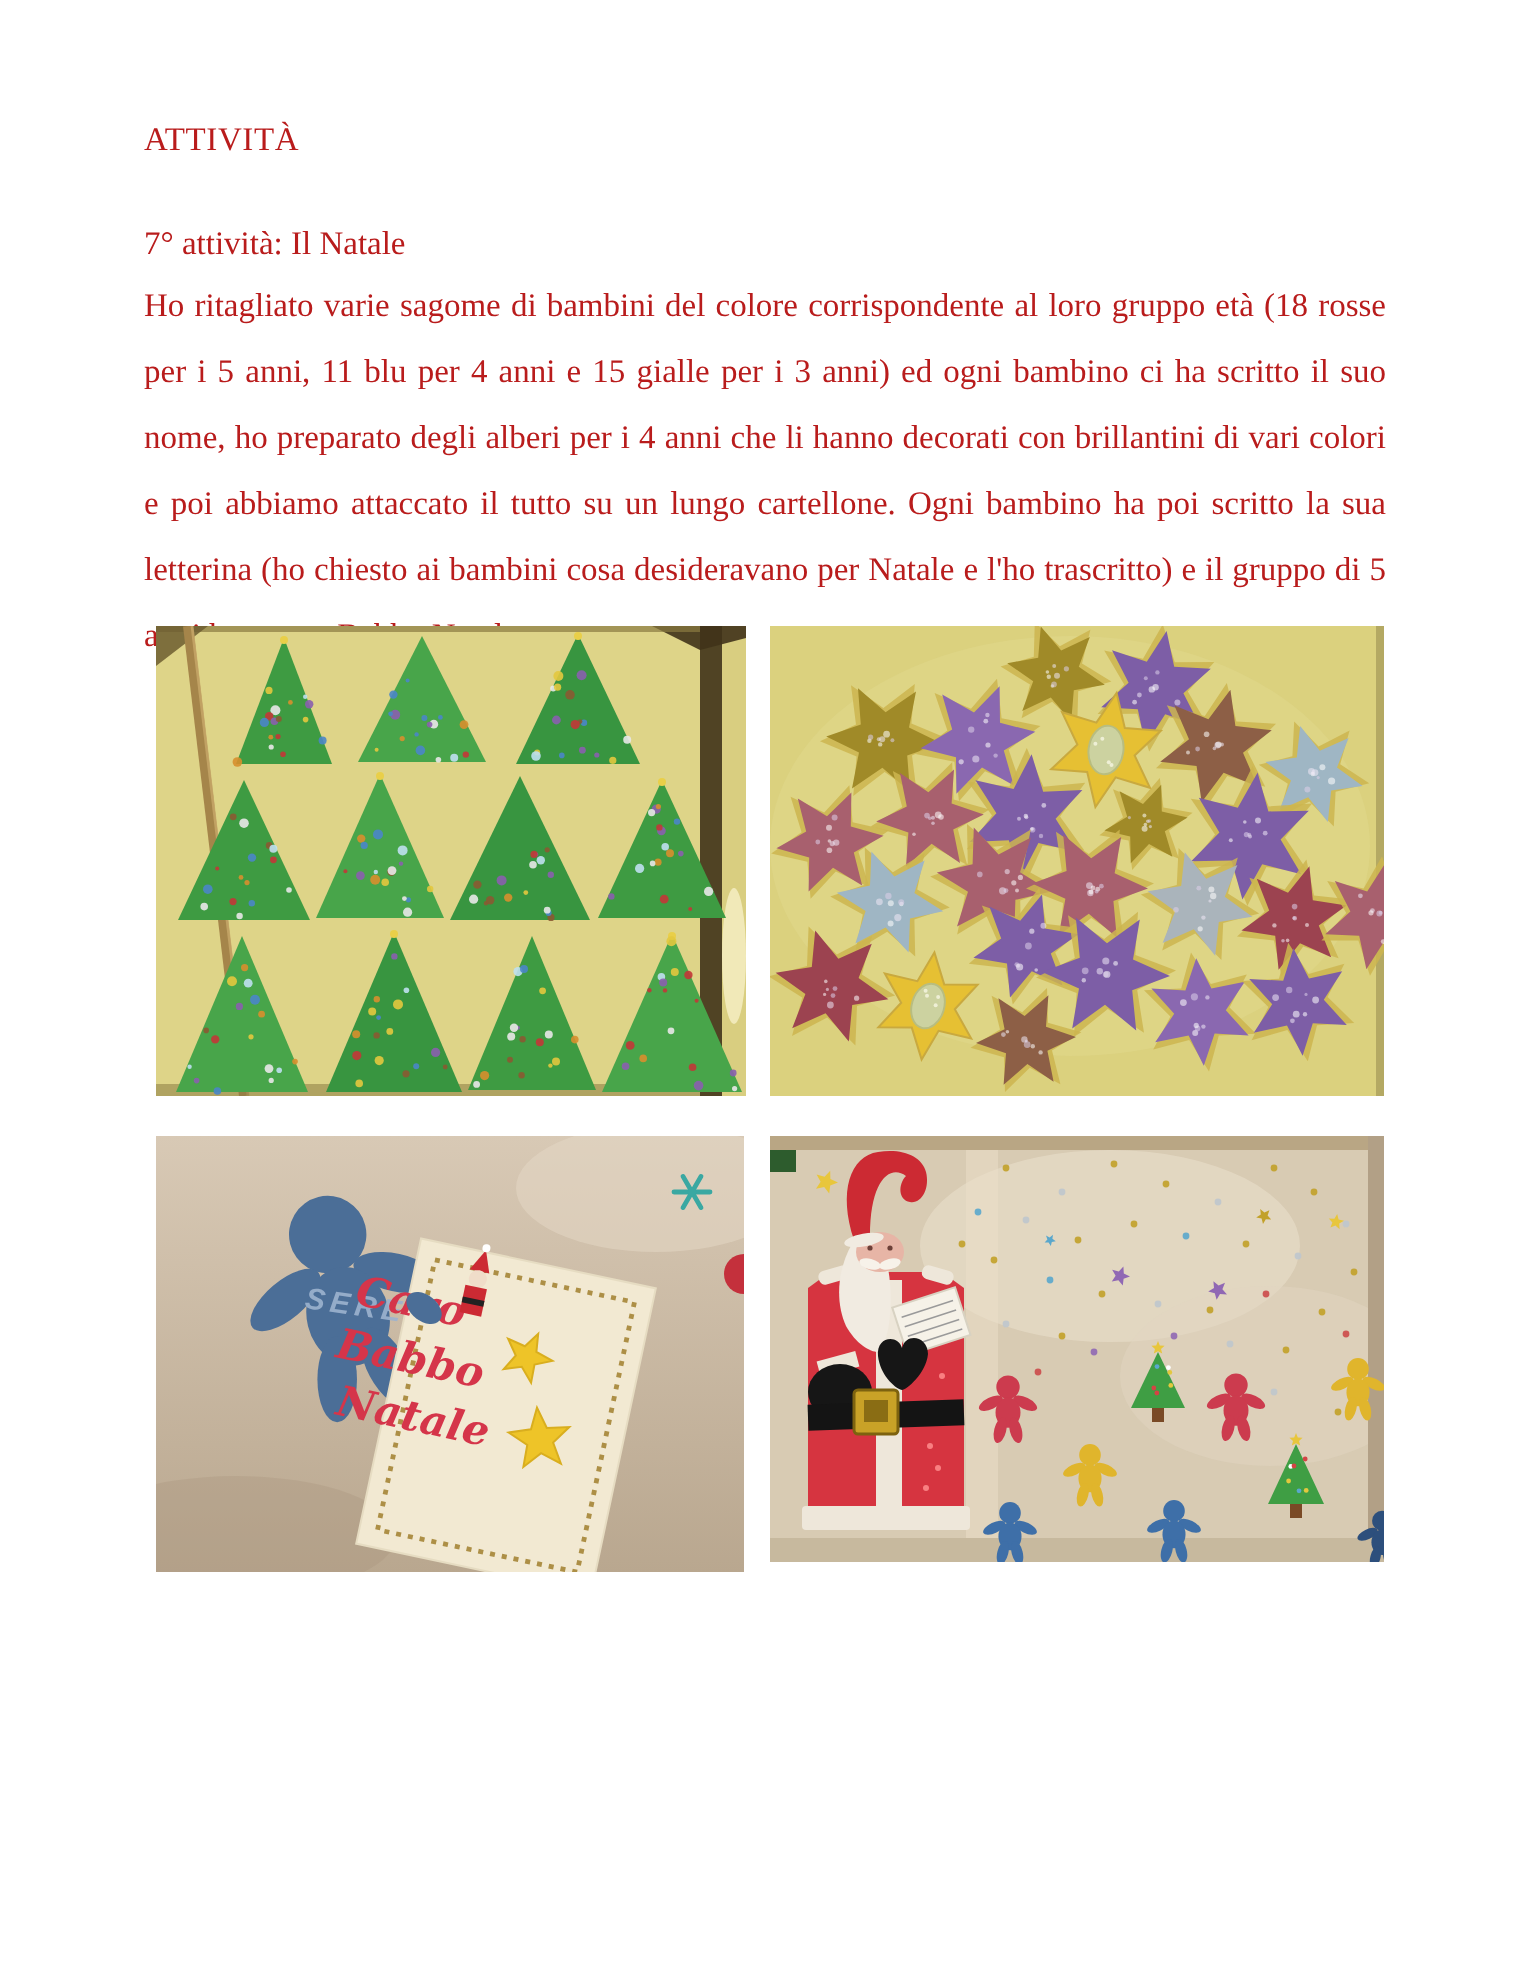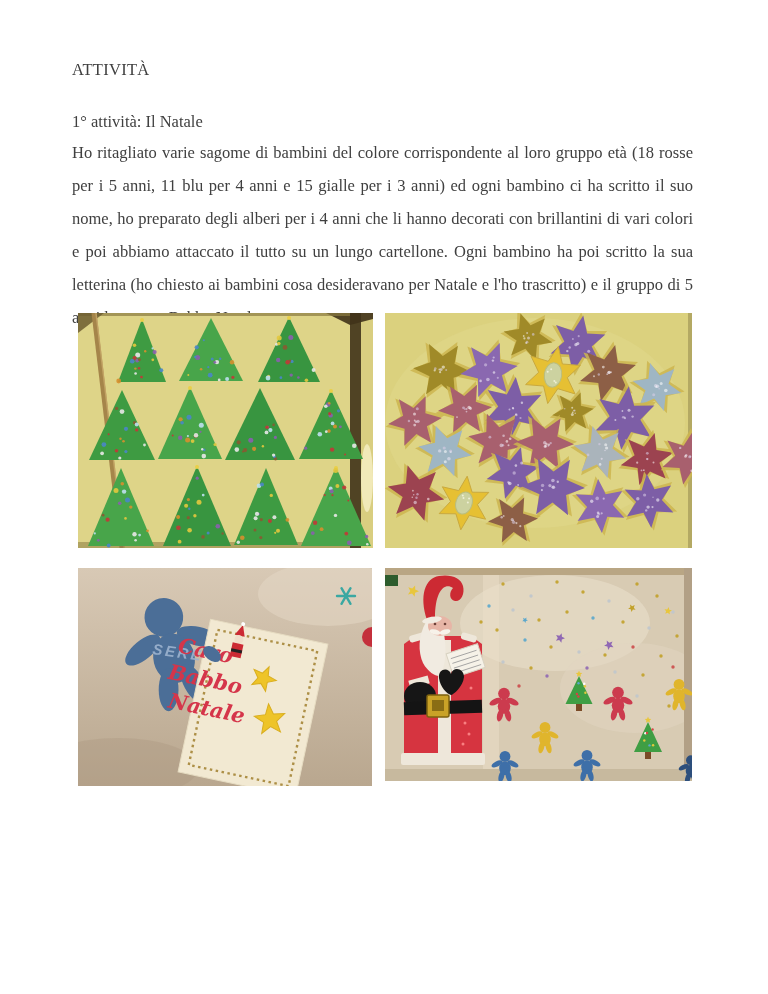--- a/index.html
+++ b/index.html
@@ -1,34 +1,34 @@
 <!DOCTYPE html>
 <html><head>
 <meta charset="utf-8">
 <style>
   html,body{margin:0;padding:0;background:#ffffff;}
   .page{position:relative;width:696px;height:994px;background:#ffffff;overflow:hidden;
-        font-family:"Liberation Serif","DejaVu Serif",serif;color:#404040;}
+        font-family:"Liberation Serif","DejaVu Serif",serif;color:#b91c1c;}
   .title{position:absolute;left:72px;top:60px;font-size:16.5px;letter-spacing:0.3px;}
   .heading{position:absolute;left:72px;top:112px;font-size:16.5px;}
   .bodytext{position:absolute;left:72px;top:136px;width:621px;font-size:16.5px;
             line-height:33px;text-align:justify;}
   .photo{position:absolute;margin:0;padding:0;overflow:hidden;background:#ccc;}
   .photo svg{display:block;width:100%;height:100%;}
   #photo-trees {left:78px; top:313px; width:295px; height:235px;}
   #photo-stars {left:385px;top:313px; width:307px; height:235px;}
   #photo-letter{left:78px; top:568px; width:294px; height:218px;}
   #photo-santa {left:385px;top:568px; width:307px; height:213px;}
 </style>
 </head>
 <body>
 
 <div class="page">
   <div class="title">ATTIVITÀ</div>
-  <div class="heading">1° attività: Il Natale</div>
+  <div class="heading">7° attività: Il Natale</div>
   <div class="bodytext">Ho ritagliato varie sagome di bambini del colore corrispondente al loro gruppo età (18 rosse per i 5 anni, 11 blu per 4 anni e 15 gialle per i 3 anni) ed ogni bambino ci ha scritto il suo nome, ho preparato degli alberi per i 4 anni che li hanno decorati con brillantini di vari colori e poi abbiamo attaccato il tutto su un lungo cartellone. Ogni bambino ha poi scritto la sua letterina (ho chiesto ai bambini cosa desideravano per Natale e l'ho trascritto) e il gruppo di 5 anni ha creato Babbo Natale.</div>
 
   <figure class="photo" id="photo-trees" aria-label="Cartellone giallo con undici alberi di Natale triangolari verdi decorati con brillantini">
     <svg viewBox="0 0 295 235" preserveAspectRatio="none">
         <rect width="295" height="235" fill="#ded488"></rect>
         <rect x="283" y="0" width="12" height="235" fill="#d9ce80"></rect>
         <rect x="272" y="0" width="11" height="235" fill="#40331a" opacity="0.9"></rect>
         <polygon points="248,0 295,0 295,6 272,12" fill="#40331a" opacity="0.9"></polygon>
         <ellipse cx="289" cy="165" rx="6" ry="34" fill="#f6f0c6" opacity="0.8"></ellipse>
         <rect x="0" y="0" width="272" height="3" fill="#8a7a42" opacity="0.7"></rect>

